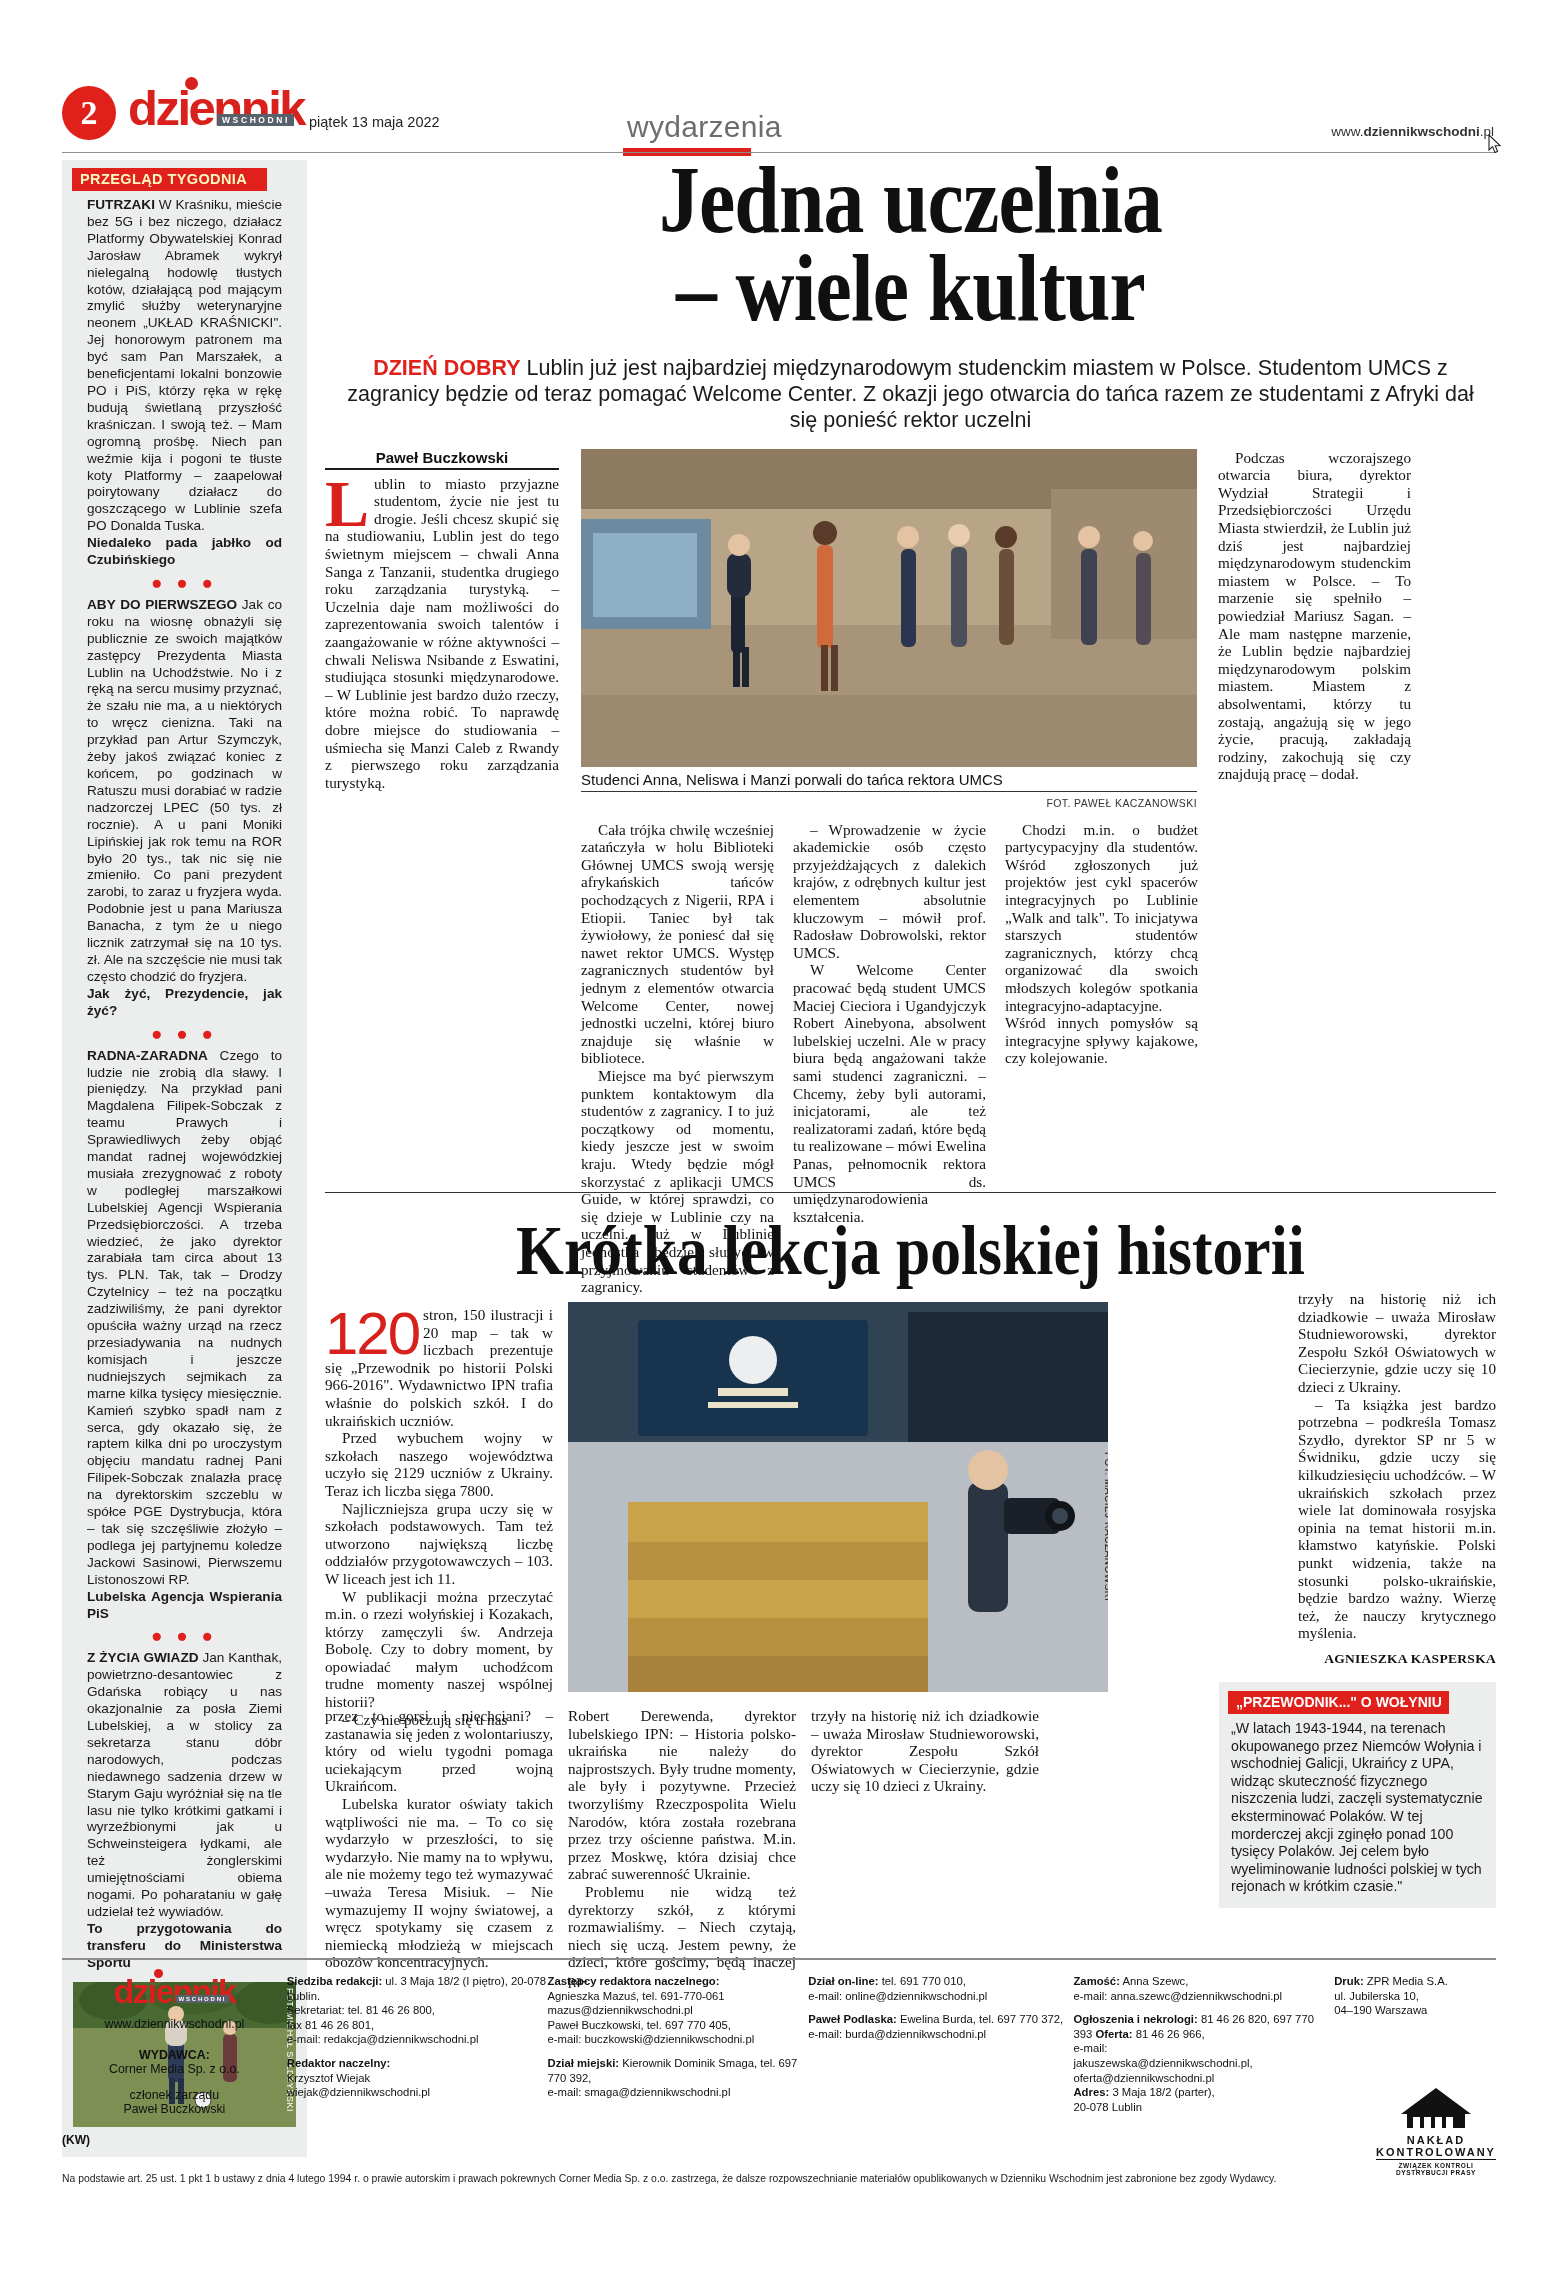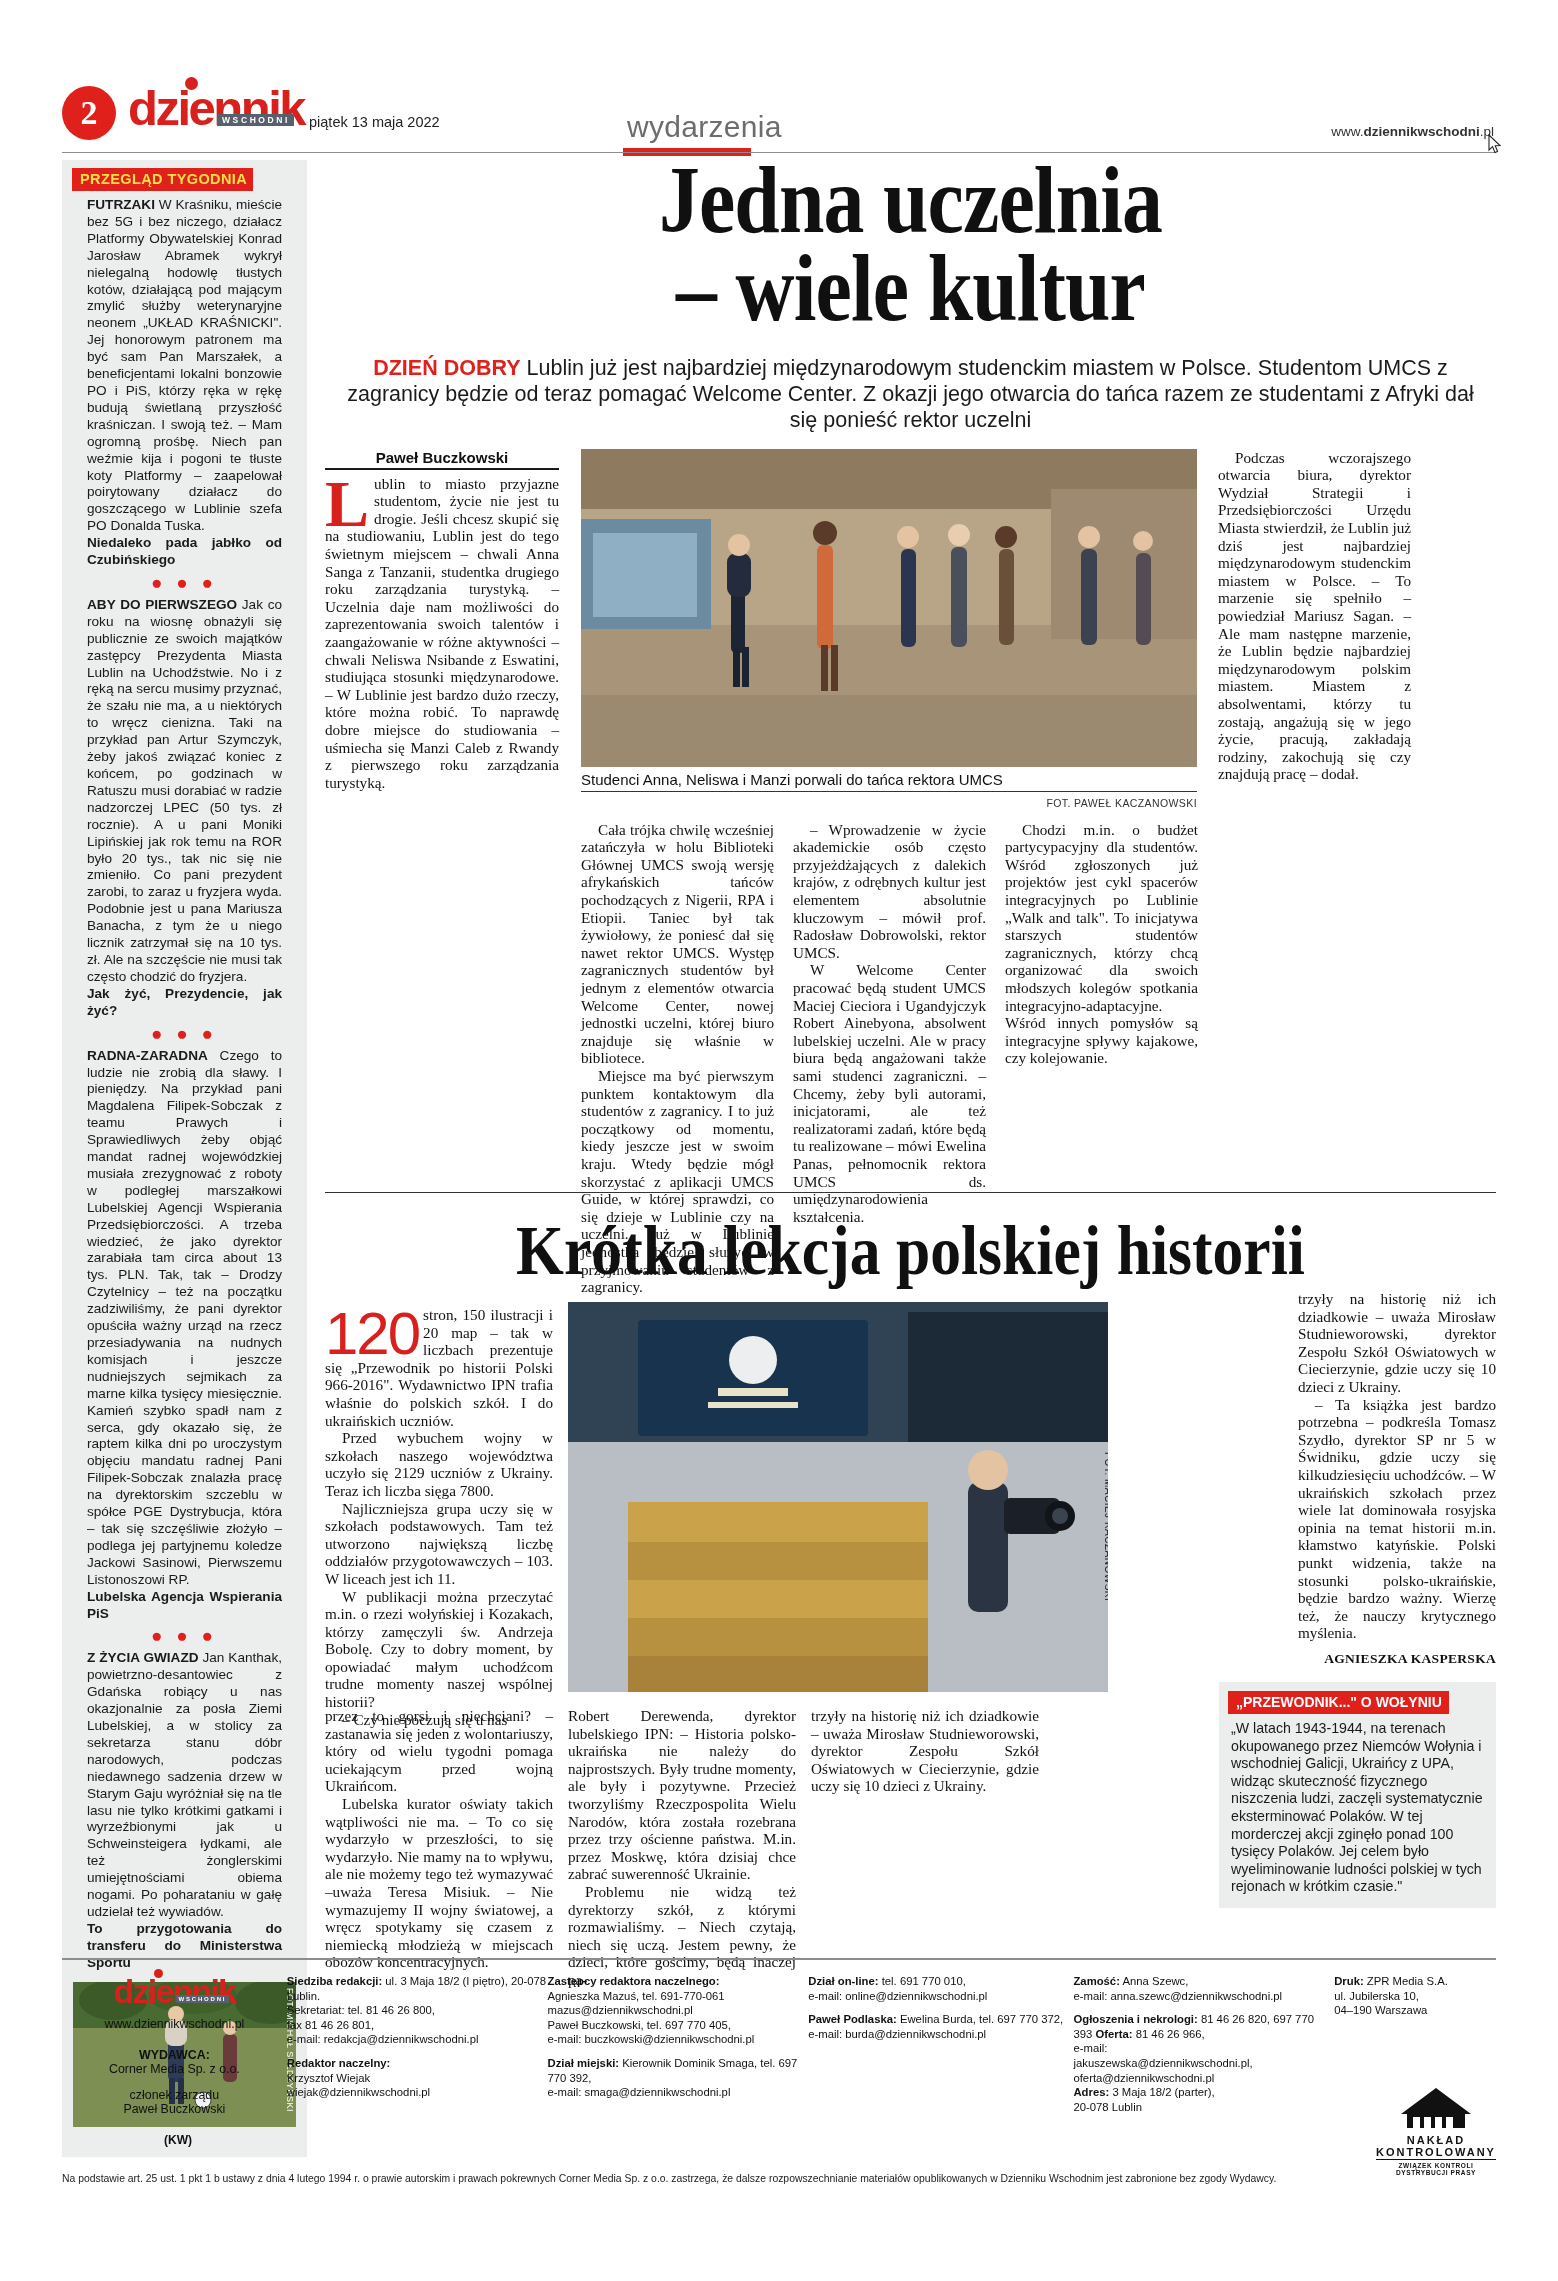--- a/index.html
+++ b/index.html
@@ -17,30 +17,30 @@
         letter-spacing:2.6px;padding:2px 4px 1px 5px;}
   .issuedate{position:absolute;left:247px;top:28px;font-size:14.5px;color:#222;}
   .section-name{position:absolute;left:565px;top:24px;font-size:30px;color:#6d6d6d;font-weight:400;letter-spacing:.3px;}
   .section-underline{position:absolute;left:561px;top:62px;width:128px;height:8px;background:#e0201b;}
   .mast-rule{position:absolute;left:0;top:66px;width:1434px;height:1px;background:#8d8d8d;}
   .siteurl{position:absolute;right:2px;top:38px;font-size:13.5px;color:#333;}
   .siteurl b{font-weight:700;}
 
   
   .sidebar{position:absolute;left:62px;top:160px;width:245px;background:#eceded;padding:0 0 10px 0;}
-  .sb-head{background:#e0201b;color:#fde047;font-size:14.5px;font-weight:700;letter-spacing:.4px;
-           padding:3px 6px 4px 8px;display:inline-block;margin:8px 0 6px 10px;}
+  .sb-head{background:#e0201b;color:#fef9c3;font-size:14.5px;font-weight:700;letter-spacing:.4px;
+           padding:3px 20px 4px 8px;display:inline-block;margin:8px 0 6px 10px;}
   .sb-body{padding:0 25px;font-size:13.6px;line-height:16.9px;color:#1a1a1a;text-align:justify;
            font-family:"Liberation Sans",sans-serif;}
   .sb-body p{margin:0;}
   .sb-body b{font-weight:700;}
   .dots{text-align:center;color:#e0201b;font-size:19px;letter-spacing:5px;line-height:18px;margin:5px 0 5px 0;}
   .sb-photo{margin:10px 11px 0 11px;width:223px;height:145px;position:relative;overflow:hidden;background:#5c6b3a;}
   .sb-credit{position:absolute;right:1px;top:6px;writing-mode:vertical-rl;color:#fff;font-size:9px;letter-spacing:.4px;}
-  .sb-kw{text-align:center;font-size:12px;font-weight:700;padding:6px 13px 0 0;}
+  .sb-kw{text-align:left;font-size:12px;font-weight:700;padding:6px 13px 0 0;}
 
   
   .main{position:absolute;left:325px;top:156px;width:1171px;}
   .headline{font-family:"Liberation Serif",serif;font-weight:700;font-size:95px;line-height:.93;
             text-align:center;letter-spacing:-1px;color:#101010;transform:scaleX(.86);transform-origin:center top;}
   .lead{margin:22px 18px 0 18px;text-align:center;font-size:21.5px;line-height:26px;color:#1b1b1b;}
   .lead b{color:#e0201b;font-weight:700;}
 
   .art1{position:relative;margin-top:16px;height:545px;}
   .byline{position:absolute;left:0;top:0;width:234px;text-align:center;font-size:15px;font-weight:700;color:#111;

